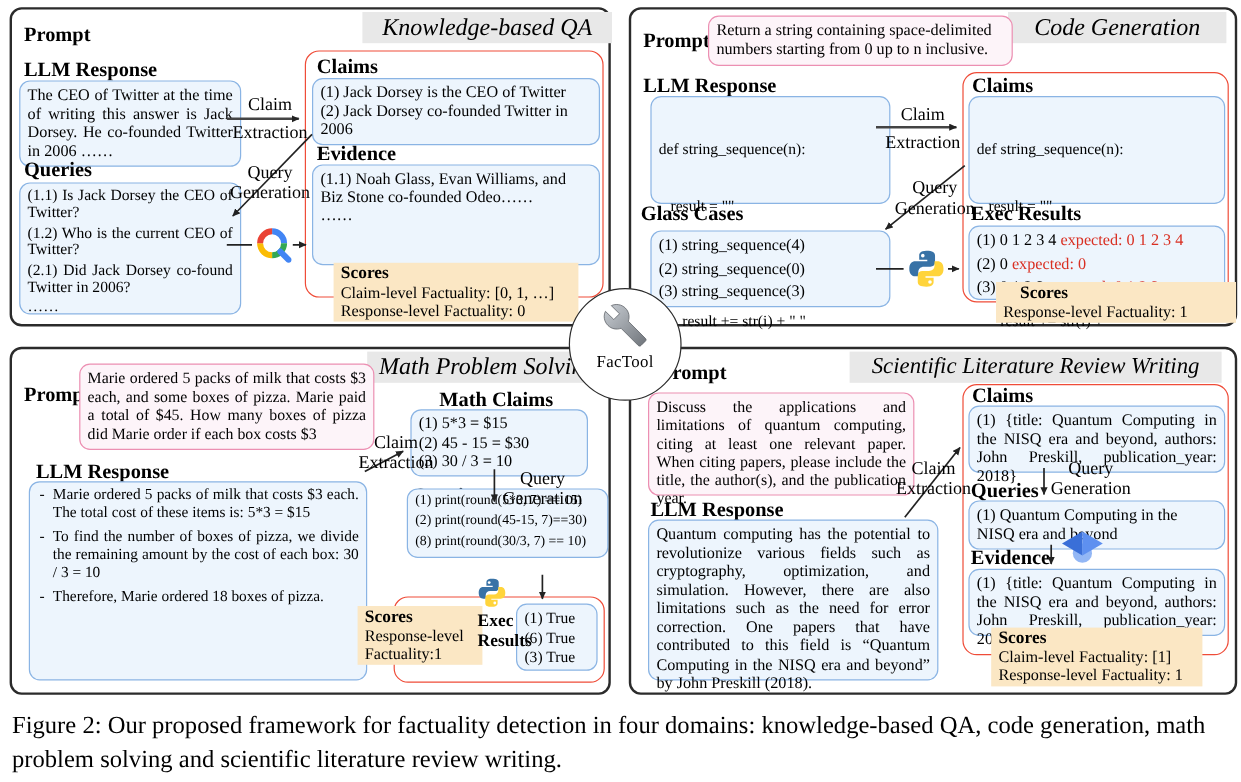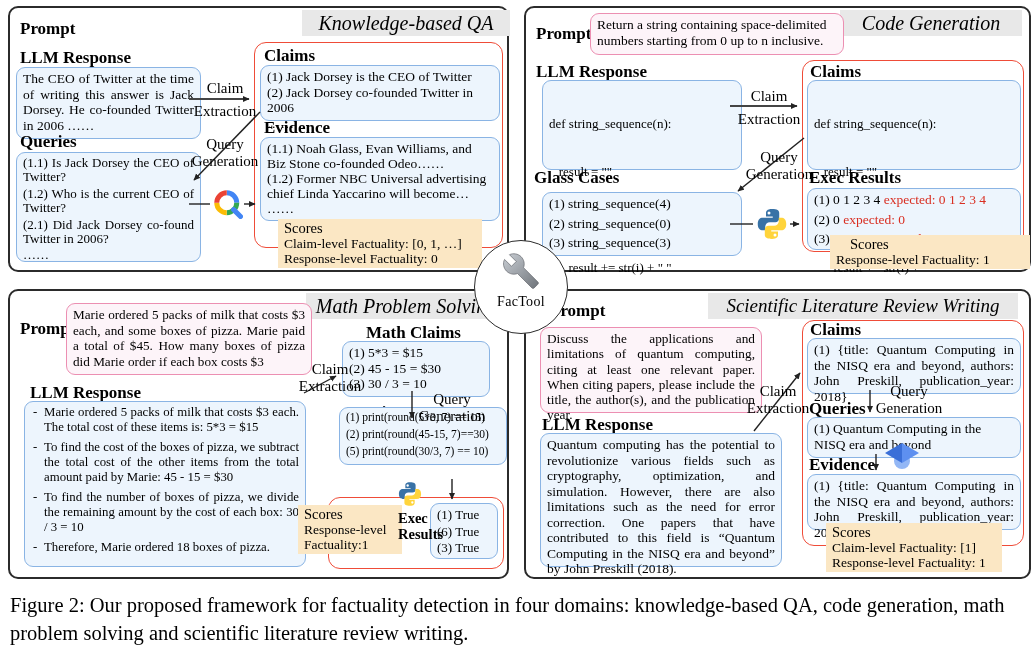--- a/index.html
+++ b/index.html
@@ -7,21 +7,21 @@
        font-family:"Liberation Serif",serif;color:#000;overflow:hidden}
   .panel{position:absolute;border:2px solid #2b2b2b;border-radius:10px;background:#fff}
   .ttl{position:absolute;background:#e8e8e8;font-style:italic;font-size:20px;line-height:26px;
        text-align:center;white-space:nowrap;padding:0 4px}
   .lbl{position:absolute;font-weight:700;font-size:17px;line-height:16px;white-space:nowrap}
   .bx{position:absolute;border:1.5px solid #8ab4e4;border-radius:9px;background:#edf5fd;
       padding:3px 6px;font-size:13.5px;line-height:15.5px}
   .pink{border-color:#ec8fb2;background:#fdf4f9}
   .redbox{position:absolute;border:1.6px solid #ef4c38;border-radius:12px;z-index:1}
   .scores{position:absolute;background:#fbe7c4;padding:2px 6px;font-size:13.5px;line-height:15px;z-index:3}
-  .scores .sl{font-weight:400;font-size:14.5px}
+  .scores .sl{font-weight:700;font-size:14.5px}
   .flow{position:absolute;font-size:15px;line-height:16px;text-align:center;z-index:3}
   .arrows{position:absolute;left:0;top:0;z-index:2;pointer-events:none}
   .code{white-space:pre;font-size:13px;line-height:16px}
   .jt{text-align:justify}
   .item{margin-bottom:2px}
   .g4 .item{margin-bottom:4px}
   .bullet{position:relative;padding-left:13px;text-align:justify;margin-bottom:5px;font-size:12.8px;line-height:15px}
   .bullet::before{content:"-";position:absolute;left:2px}
   .red{color:#d92f22}
   .icn{position:absolute;z-index:4}
@@ -53,21 +53,20 @@
     <div class="redbox" style="left:244px;top:34px;width:247px;height:204px"></div>
     <div class="lbl" style="left:254px;top:40px">Claims</div>
     <div class="bx" style="left:250px;top:57px;width:226px;height:48px">
       <div>(1) Jack Dorsey is the CEO of Twitter</div>
       <div>(2) Jack Dorsey co-founded Twitter in 2006</div>
       <div>……</div>
     </div>
     <div class="lbl" style="left:254px;top:112px">Evidence</div>
     <div class="bx" style="left:250px;top:129px;width:226px;height:76px;line-height:15px">
       <div>(1.1) Noah Glass, Evan Williams, and Biz Stone co-founded Odeo……</div>
-      <div>(1.2) Former NBC Universal advertising chief Linda Yaccarino will become…</div>
       <div>……</div>
     </div>
     <div class="scores" style="left:268px;top:211px;width:192px">
       <div class="sl">Scores</div>
       <div>Claim-level Factuality: [0, 1, …]</div>
       <div>Response-level Factuality: 0</div>
     </div>
 
     <div class="flow" style="left:182px;top:72px;width:66px">
       <div>Claim</div>
@@ -182,34 +181,33 @@
     </div>
 
     <div class="flow" style="left:284px;top:70px;width:72px">
       <div>Claim</div>
       <div style="margin-top:1px">Extraction</div>
     </div>
 
     <div class="lbl" style="left:20px;top:94px">LLM Response</div>
     <div class="bx" style="left:14px;top:110px;width:268px;height:158px">
       <div class="bullet">Marie ordered 5 packs of milk that costs $3 each. The total cost of these items is: 5*3 = $15</div>
-      <div class="bullet">To find the cost of the boxes of pizza, we subtract the total cost of the other items from the total amount paid by Marie: 45 - 15 = $30</div>
       <div class="bullet">To find the number of boxes of pizza, we divide the remaining amount by the cost of each box: 30 / 3 = 10</div>
       <div class="bullet">Therefore, Marie ordered 18 boxes of pizza.</div>
     </div>
 
     <div class="lbl" style="left:334px;top:114px">Queries</div>
     <div class="flow" style="left:404px;top:100px;width:76px">
       <div>Query</div>
       <div style="margin-top:1px">Generation</div>
     </div>
     <div class="bx g4" style="left:329px;top:116px;width:154px;height:50px;font-size:11.5px;line-height:13px">
       <div class="item">(1) print(round(5*3, 7) == 15)</div>
       <div class="item">(2) print(round(45-15, 7)==30)</div>
-      <div class="item">(5) print(round(30/3, 7) == 10)</div>
+      <div class="item">(8) print(round(30/3, 7) == 10)</div>
     </div>
 
     <svg class="icn" style="left:386px;top:189px" width="28" height="28" viewBox="0 0 24 24">
       <path fill="#3872A6" d="M12 2 C8.5 2 8 3.6 8 4.6 V7 H12.5 V7.8 H5.8 C4 7.8 2.5 9 2.5 12 C2.5 15 4 16.2 5.8 16.2 H7.5 V13.8 C7.5 12 8.8 10.8 10.6 10.8 H14.2 C15.8 10.8 16.8 9.8 16.8 8.2 V4.6 C16.8 3 15.5 2 12 2 Z"></path>
       <circle cx="10" cy="4.7" r="1" fill="#fff"></circle>
       <path fill="#FFD43B" d="M12 22 C15.5 22 16 20.4 16 19.4 V17 H11.5 V16.2 H18.2 C20 16.2 21.5 15 21.5 12 C21.5 9 20 7.8 18.2 7.8 H16.5 V10.2 C16.5 12 15.2 13.2 13.4 13.2 H9.8 C8.2 13.2 7.2 14.2 7.2 15.8 V19.4 C7.2 21 8.5 22 12 22 Z"></path>
       <circle cx="14" cy="19.3" r="1" fill="#fff"></circle>
     </svg>
 
     <div class="redbox" style="left:318px;top:206px;width:174px;height:70px"></div>

